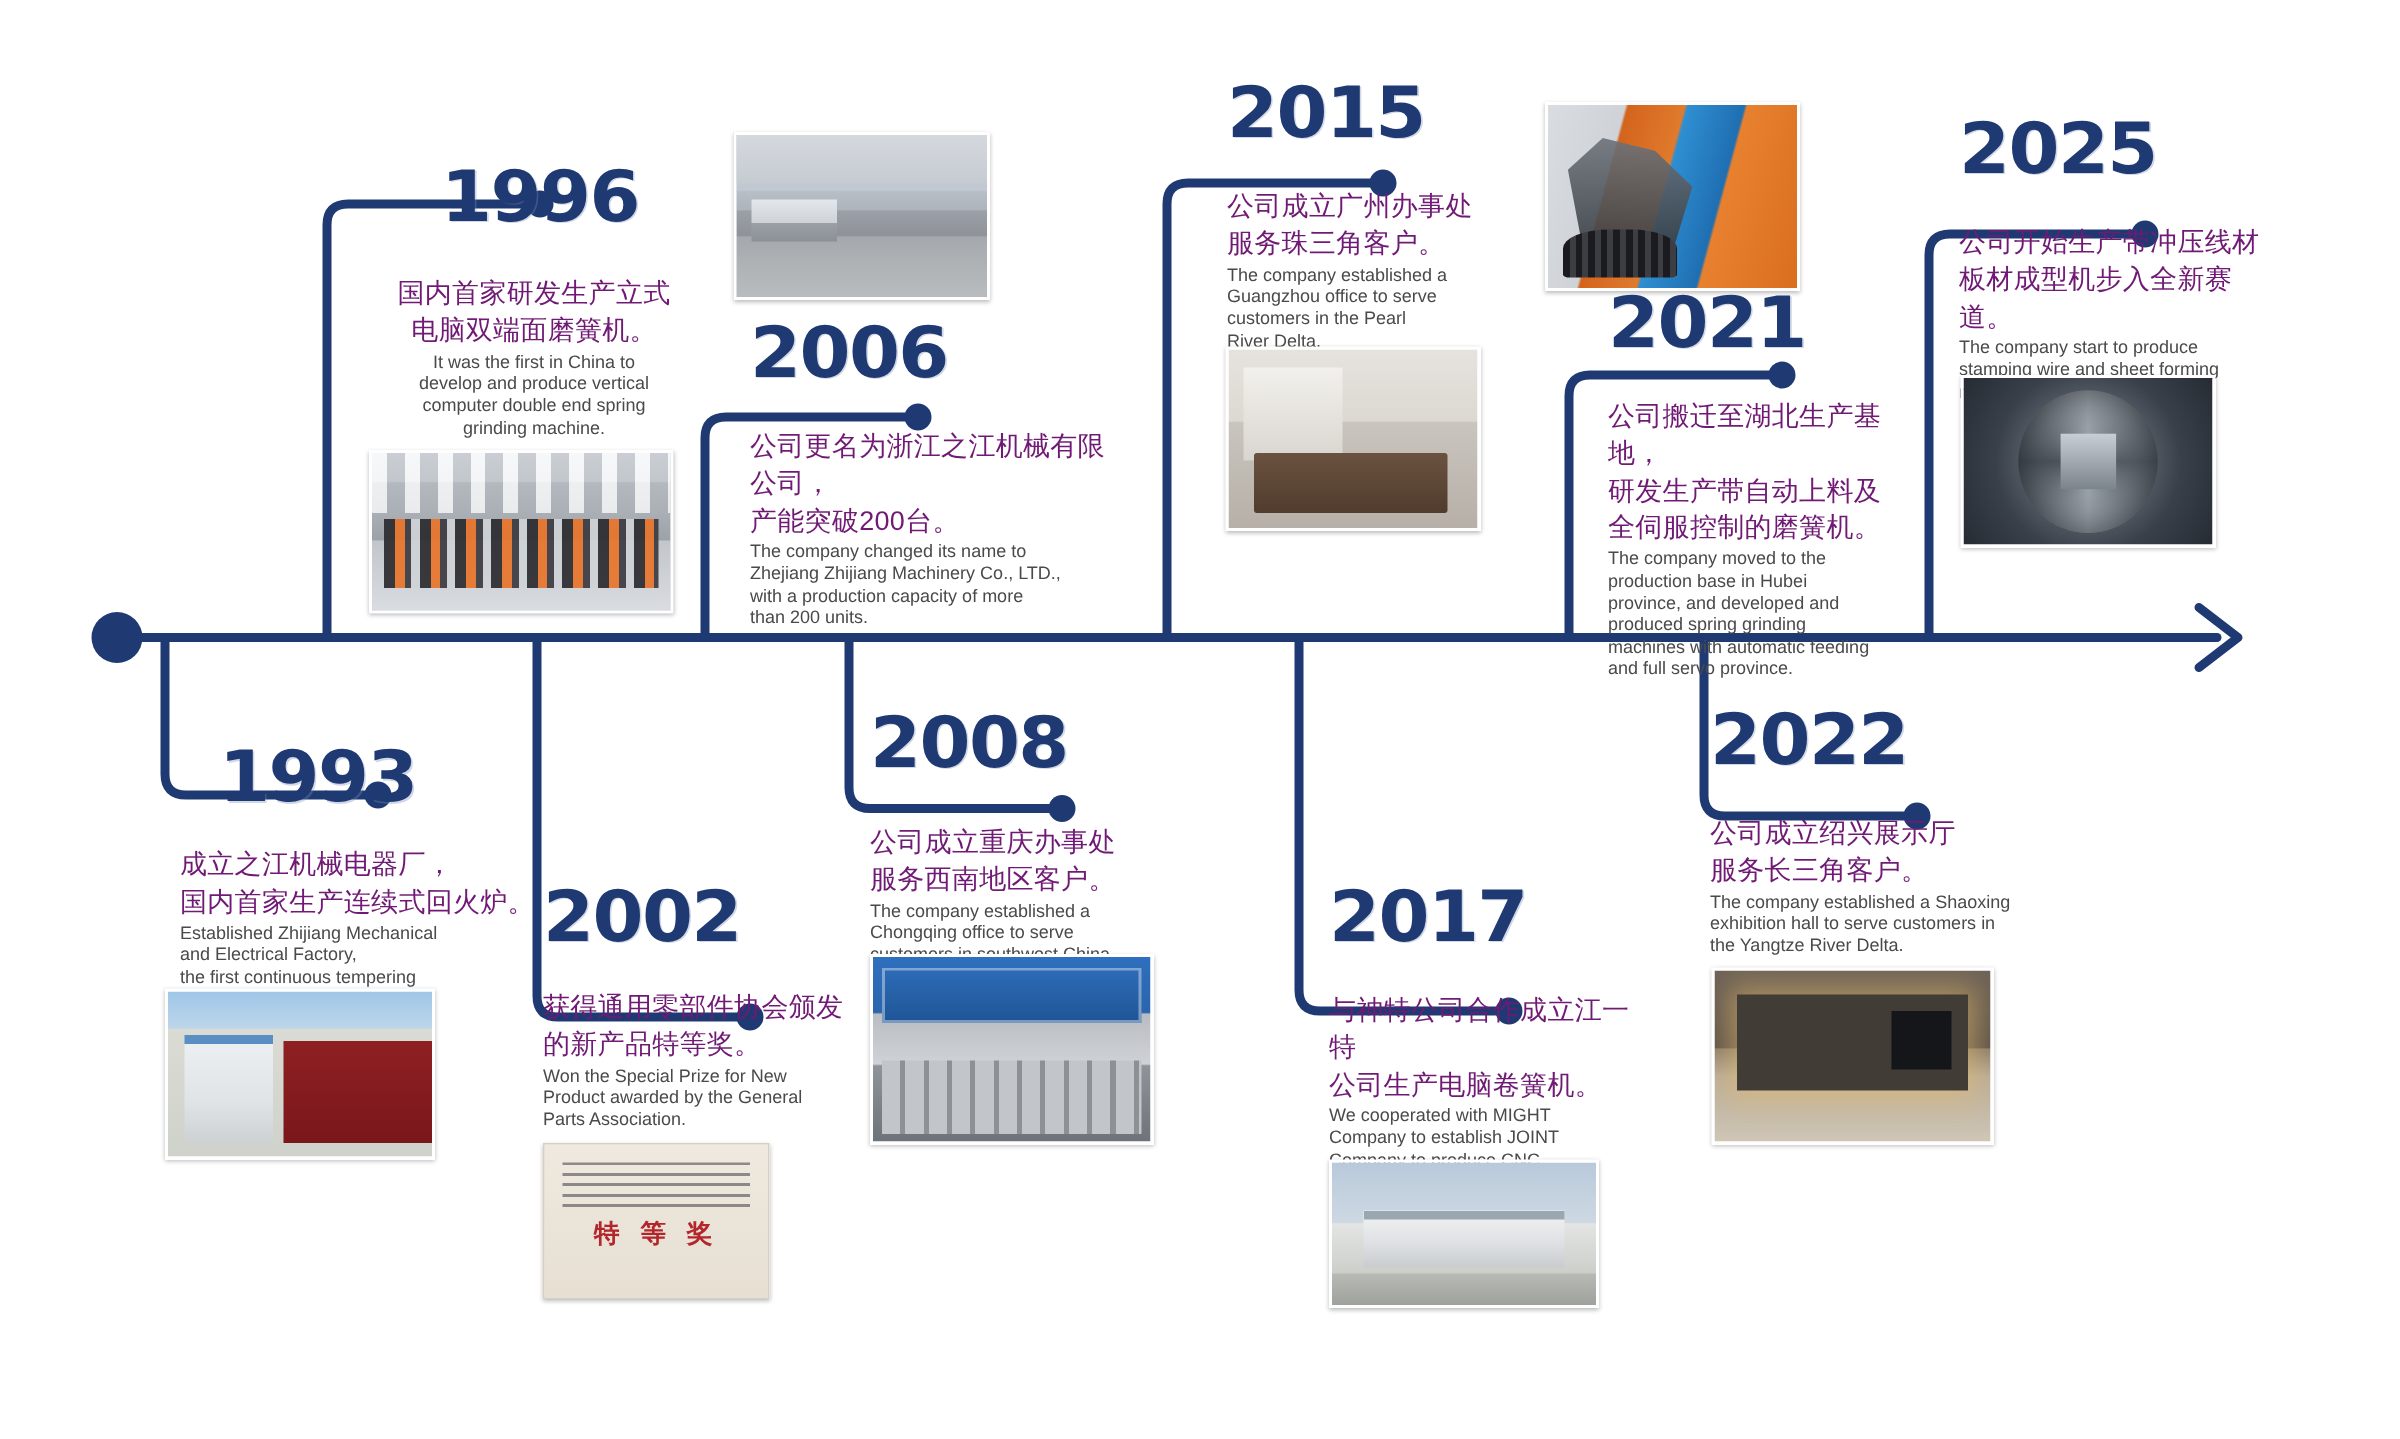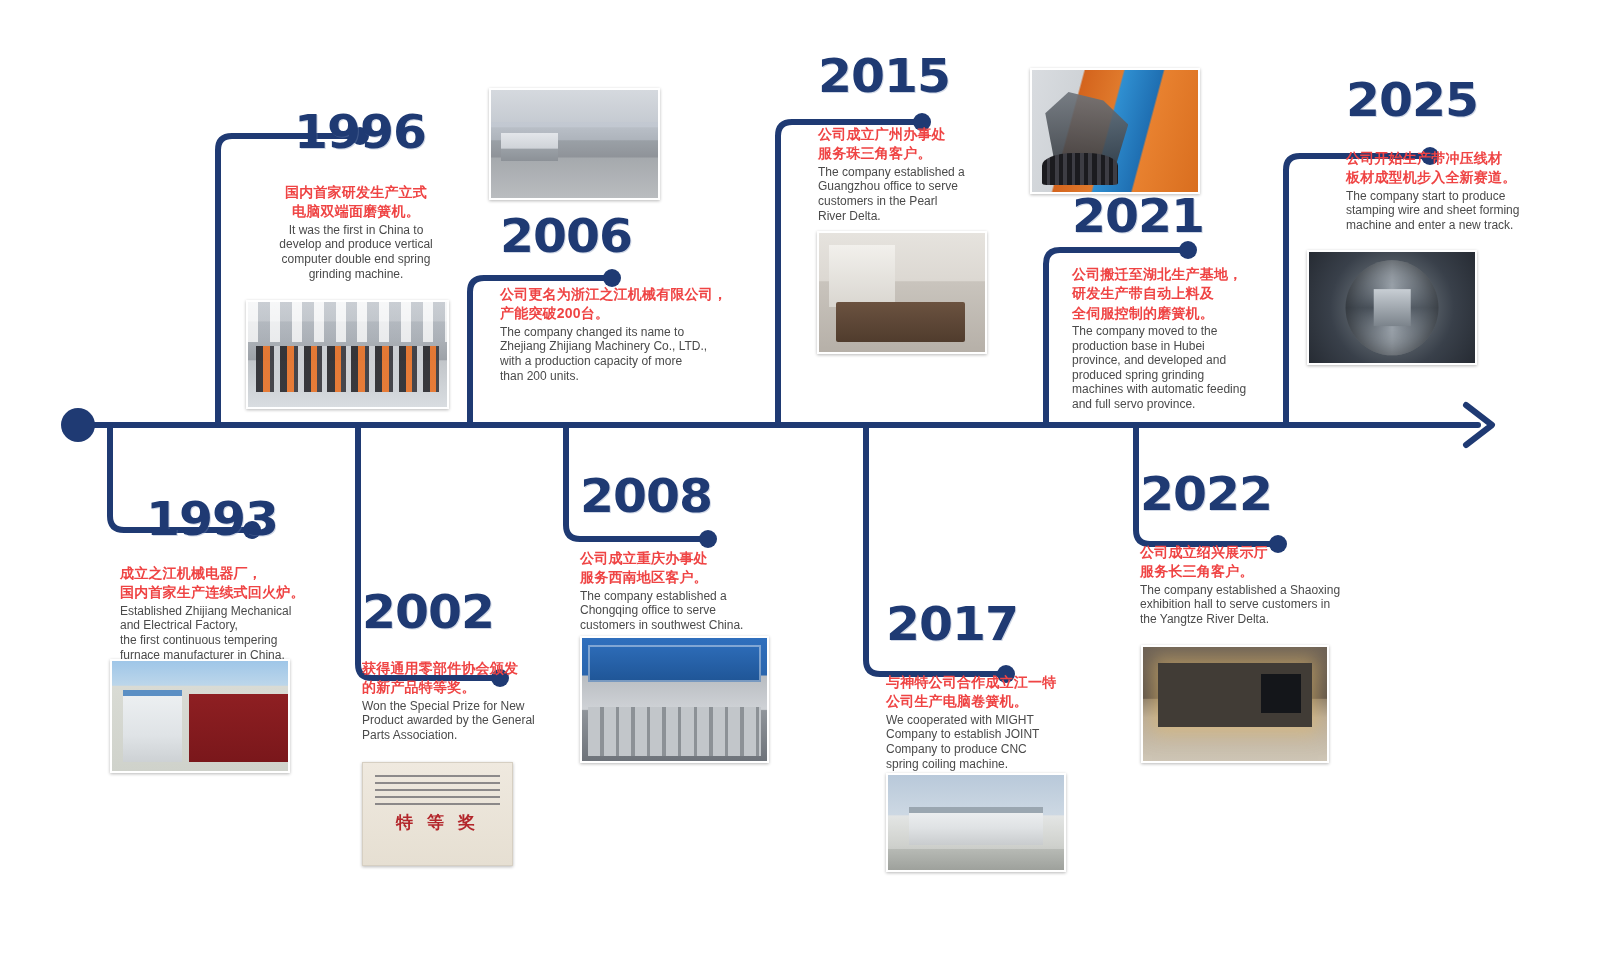--- a/index.html
+++ b/index.html
@@ -25,24 +25,24 @@
     color:#1f3a73;
     line-height:1;
     margin:0;
     white-space:nowrap;
     transform:scaleX(1.04);
     transform-origin:left center;
     text-shadow:1px 1px 0 rgba(120,140,180,.35);
   }
   .body{margin-top:8px;}
   .cn{
-    font-size:14px;
+    font-size:18px;
     line-height:1.38;
-    color:#ef4444;
-    font-weight:bold;
+    color:#701a75;
+    font-weight:normal;
     white-space:pre-line;
     letter-spacing:.2px;
   }
   .en{
     font-size:12px;
     line-height:1.22;
     color:#4a4a4a;
     white-space:pre-line;
     margin-top:1px;
   }
@@ -297,21 +297,21 @@
 全伺服控制的磨簧机。</div>
       <div class="en">The company moved to the
 production base in Hubei
 province, and developed and
 produced spring grinding
 machines with automatic feeding
 and full servo province.</div>
     </div>
   </div>
 
-  <div class="milestone" style="left:1346px;top:76px;width:210px;">
+  <div class="milestone" style="left:1306px;top:76px;width:210px;">
     <div class="year">2025</div>
     <div class="body" style="margin-top:26px;">
       <div class="cn">公司开始生产带冲压线材
 板材成型机步入全新赛道。</div>
       <div class="en">The company start to produce
 stamping wire and sheet forming
 machine and enter a new track.</div>
     </div>
   </div>
   <div class="photo ph-cncdark" style="left:1307px;top:250px;width:166px;height:111px;position:absolute;">
@@ -354,21 +354,21 @@
 服务西南地区客户。</div>
       <div class="en">The company established a
 Chongqing office to serve
 customers in southwest China.</div>
     </div>
   </div>
   <div class="photo ph-bluesign" style="left:580px;top:636px;width:185px;height:123px;position:absolute;">
       <div class="ph-inner"></div>
     </div>
 
-  <div class="milestone" style="left:886px;top:600px;width:205px;">
+  <div class="milestone" style="left:886px;top:588px;width:205px;">
     <div class="year">2017</div>
     <div class="body" style="margin-top:26px;">
       <div class="cn">与神特公司合作成立江一特
 公司生产电脑卷簧机。</div>
       <div class="en">We cooperated with MIGHT
 Company to establish JOINT
 Company to produce CNC
 spring coiling machine.</div>
     </div>
   </div>

